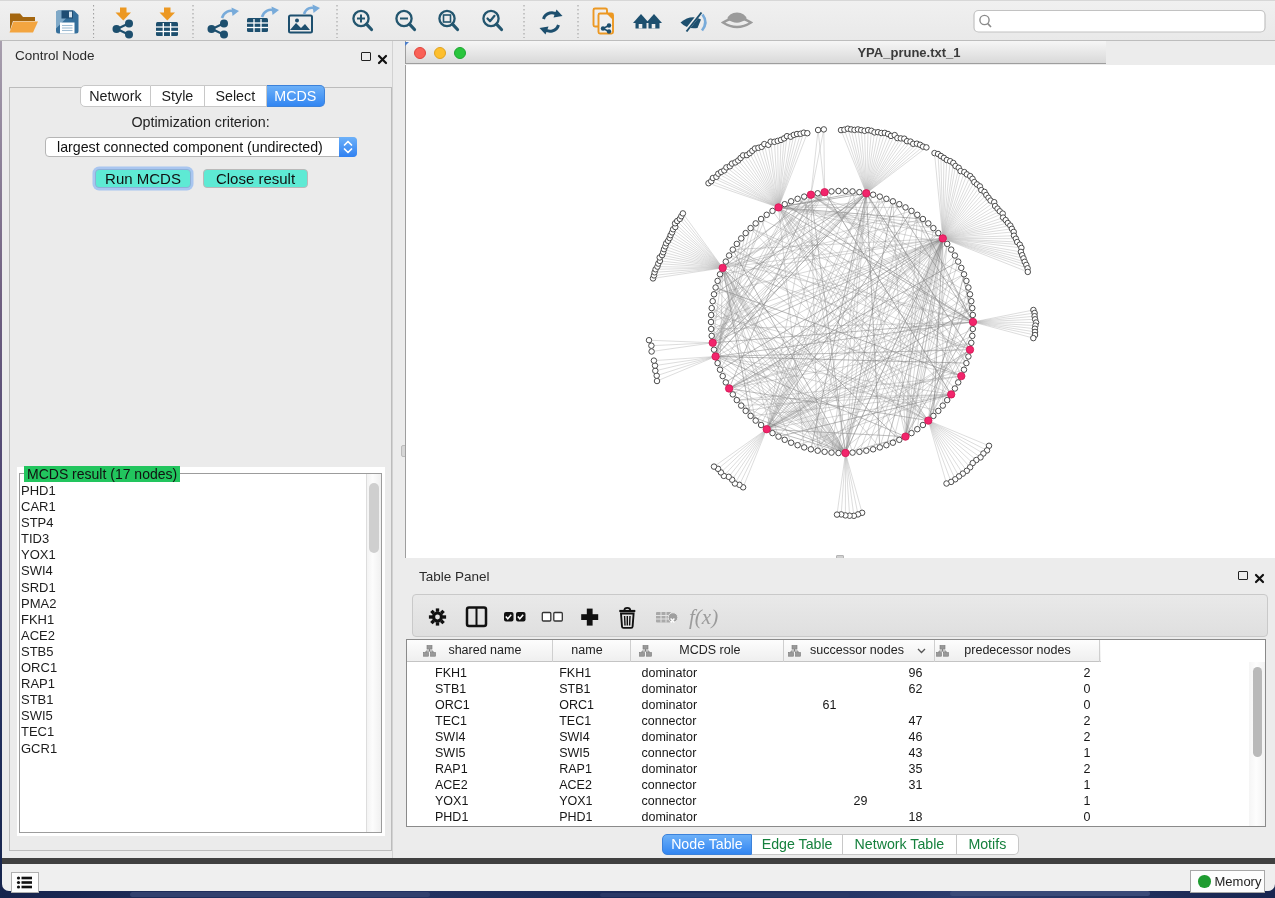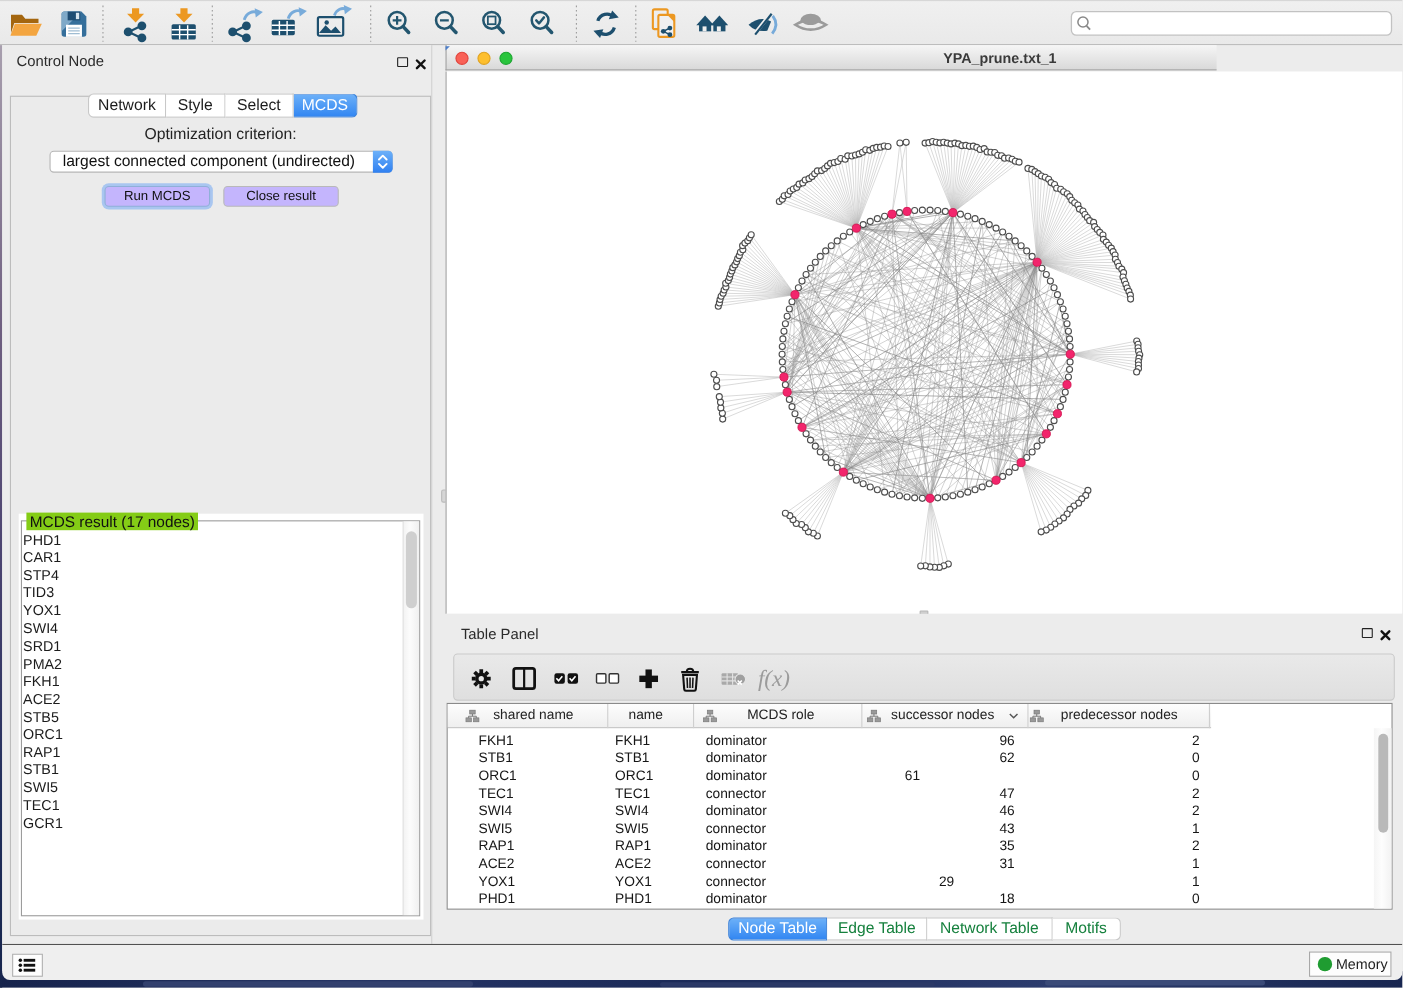--- a/index.html
+++ b/index.html
@@ -24,26 +24,26 @@
 #cp-close { left:377px; top:51px; }
 #cp-page { left:9px; top:87px; width:383px; height:764px; background:#ebebeb; border:1px solid #bcbcbc; }
 .tabbar { top:73px; height:21.5px; display:flex; font-size:14.3px; }
 .tab { background:#fff; border:1px solid #c8c8c8; border-left:none; display:flex; align-items:center; justify-content:center; color:#1c1c1c; }
 .tab.first { border-left:1px solid #c8c8c8; border-radius:5px 0 0 5px; }
 .tab.last { border-radius:0 5px 5px 0; }
 .tab.sel { background:linear-gradient(#6cb0f8,#3286f2); border-color:#3c82da; color:#fff; }
 #opt-label { left:9px; top:113.5px; width:383px; text-align:center; font-size:14.3px; color:#222; }
 #combo { left:45px; top:137px; width:312px; height:19.5px; background:#fff; border:1px solid #b5b5b5; border-radius:4px; font-size:14.2px; line-height:18px; padding-left:11px; color:#111; }
 #combo-btn { left:339px; top:137px; width:18px; height:19.5px; background:linear-gradient(#6db1f9,#2f80f1); border-radius:0 4px 4px 0; }
-.btn { background:#c4b5fd; border:1px solid #b9b9b9; border-radius:4px; font-size:12px; display:flex; align-items:center; justify-content:center; color:#111; }
+.btn { background:#5eead4; border:1px solid #b9b9b9; border-radius:4px; font-size:15px; display:flex; align-items:center; justify-content:center; color:#111; }
 #btn-run { left:95px; top:168.5px; width:96px; height:19.5px; box-shadow:0 0 0 2.5px rgba(125,173,243,.6); border-color:#8fb0d8; }
 #btn-close { left:203px; top:168.5px; width:105px; height:19.5px; }
 #resbox { left:17px; top:467px; width:368px; height:369px; background:#fff; }
 #resborder { left:19px; top:473px; width:363px; height:360px; border:1px solid #9c9c9c; }
-#reslabel { left:24px; top:466px; background:#84cc16; padding:0 3px; font-size:14px; color:#111; }
+#reslabel { left:24px; top:466px; background:#22c55e; padding:0 3px; font-size:14px; color:#111; }
 #reslist { left:21px; top:483px; width:344px; font-size:13px; line-height:16.1px; color:#1c1c1c; }
 #resscroll { left:366px; top:474px; width:15px; height:358px; background:linear-gradient(90deg,#f3f3f3,#fcfcfc 40%,#f0f0f0); border-left:1px solid #ddd; }
 #resthumb { left:368.5px; top:483px; width:10px; height:70px; background:#cfcfcf; border-radius:5px; }
 
 
 #vsplit-line { left:392px; top:41px; width:1px; height:817px; background:#d2d2d2; }
 #vsplit-handle { left:400.5px; top:444.5px; width:6px; height:12px; background:#d6d6d6; border:1px solid #bbb; border-radius:2px; }
 
 
 #net-title { left:405px; top:41px; width:701px; height:23px; background:linear-gradient(#f6f6f6,#d9d9d9); border-bottom:1px solid #9e9e9e; border-left:1px solid #9e9e9e; }
@@ -74,21 +74,21 @@
 #tscroll { left:842px; top:22px; width:16px; height:164px; background:linear-gradient(90deg,#f5f5f5,#fdfdfd 45%,#f2f2f2); }
 #tthumb { left:846px; top:27px; width:9px; height:90px; background:#b9b9b9; border-radius:4.5px; }
 
 #btabs { left:661.5px; top:834px; height:20.5px; display:flex; font-size:14.2px; }
 .btab { background:#fff; border:1px solid #c8c8c8; border-left:none; display:flex; align-items:center; justify-content:center; color:#15803d; }
 .btab.first { border-left:1px solid #c8c8c8; border-radius:5px 0 0 5px; }
 .btab.last { border-radius:0 5px 5px 0; }
 .btab.sel { background:linear-gradient(#6cb0f8,#3286f2); border-color:#3c82da; color:#fff; }
 
 
-#statusbar { left:2px; top:858px; width:1273px; height:33px; background:#efefef; border-top:1px solid #404040; border-radius:0 0 7px 7px; }
+#statusbar { left:2px; top:858px; width:1273px; height:33px; background:#efefef; border-top:6px solid #404040; border-radius:0 0 7px 7px; }
 #sb-btn { position:absolute; left:9px; top:8px; width:28px; height:21px; background:#fdfdfd; border:1px solid #b0b0b0; }
 #sb-mem { position:absolute; left:1188px; top:6px; width:75px; height:23px; background:#fdfdfd; border:1px solid #a8a8a8; font-size:13px; color:#222; display:flex; align-items:center; }
 #sb-mem .dot { width:12.5px; height:12.5px; border-radius:50%; background:#1f9c31; margin:0 4px 0 7px; }
 </style>
 </head>
 <body>
 
 <div class="abs" id="wp-bottom">
     <div class="w1"></div>
     <div class="w2"></div>

